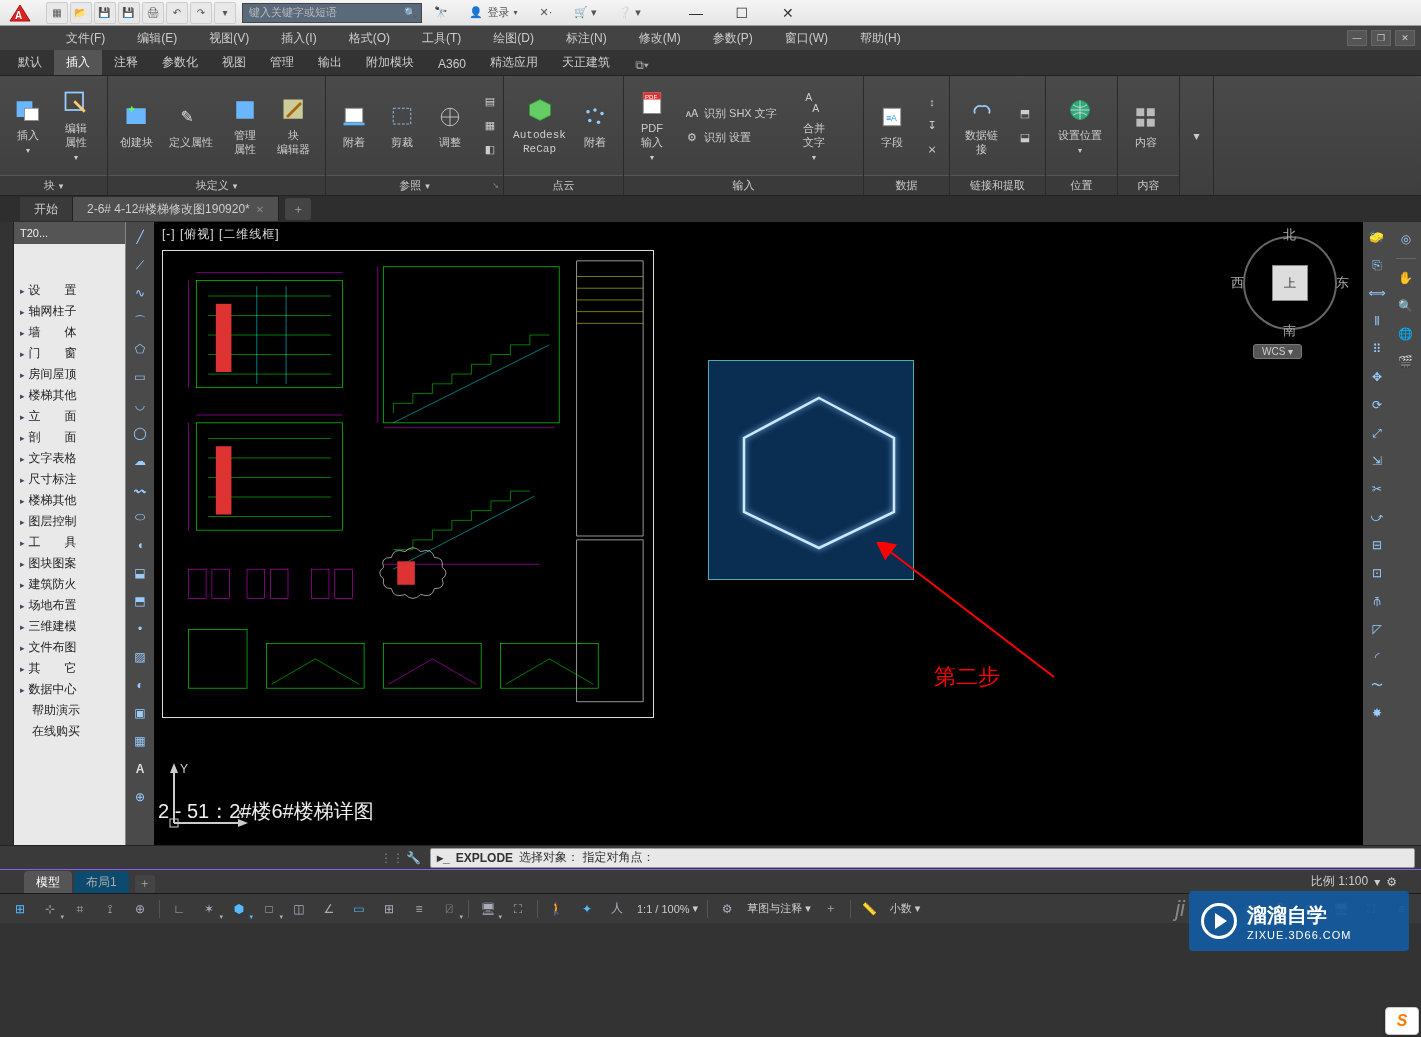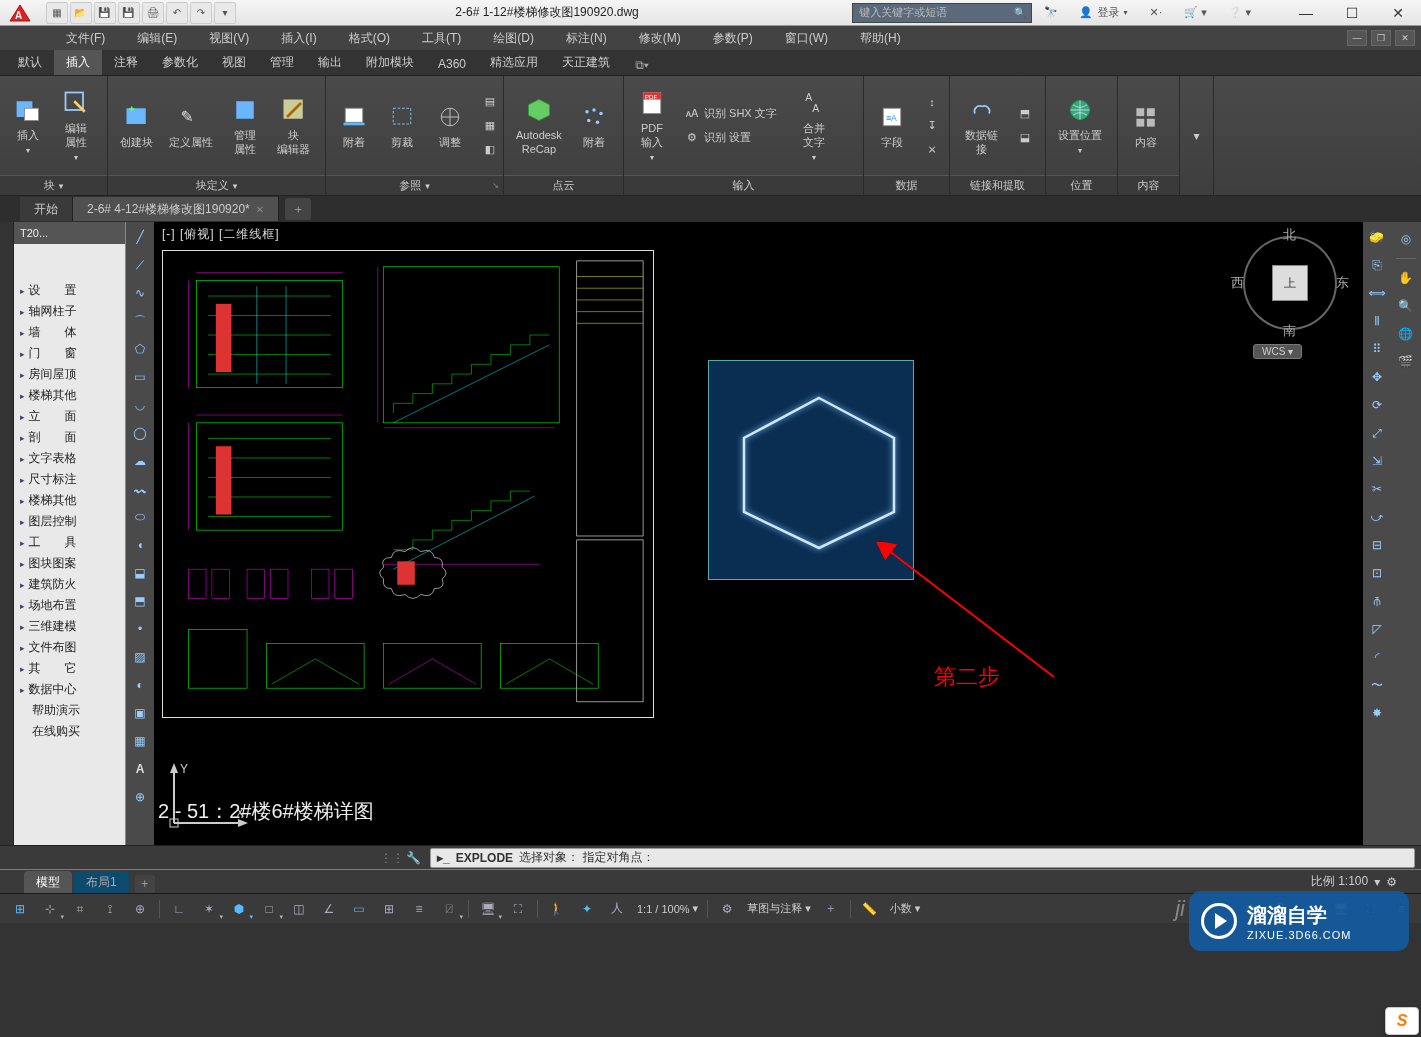--- a/index.html
+++ b/index.html
@@ -122,21 +122,21 @@
     
     
     .statusbar{height:30px;background:#3a3a3a;display:flex;align-items:center;padding:0 6px;gap:2px;border-top:1px solid #1a1a1a;}
     .sb-btn{width:28px;height:24px;display:flex;align-items:center;justify-content:center;color:#aab;position:relative;}
     .sb-btn.on{color:#5bf;}
     .sb-sep{width:1px;height:18px;background:#555;margin:0 3px;}
     .sb-text{color:#ccc;font-size:11px;padding:0 4px;display:flex;align-items:center;gap:3px;}
     .sb-btn .dd{position:absolute;right:0;bottom:0;font-size:7px;}
     
     
-    .brand-overlay{position:absolute;right:12px;bottom:86px;width:220px;height:60px;background:rgba(20,90,160,0.92);border-radius:12px;display:flex;align-items:center;gap:10px;padding:0 12px;}
+    .brand-overlay{position:absolute;right:12px;bottom:86px;width:220px;height:60px;background:rgba(20,90,160,0.92);border-radius:4px;display:flex;align-items:center;gap:10px;padding:0 12px;}
     .brand-overlay .play{width:36px;height:36px;border:3px solid #fff;border-radius:50%;display:flex;align-items:center;justify-content:center;}
     .brand-overlay .play::after{content:"";border-left:12px solid #fff;border-top:8px solid transparent;border-bottom:8px solid transparent;margin-left:3px;}
     .brand-txt{display:flex;flex-direction:column;color:#fff;}
     .brand-txt .t1{font-size:20px;font-weight:600;}
     .brand-txt .t2{font-size:11px;letter-spacing:1px;}
     
     
     .ico-svg{width:28px;height:28px;}
     
     
@@ -162,21 +162,20 @@
   <div class="qat">
     <div class="qat-btn">▦</div>
     <div class="qat-btn">📂</div>
     <div class="qat-btn">💾</div>
     <div class="qat-btn">💾</div>
     <div class="qat-btn">🖨</div>
     <div class="qat-btn">↶</div>
     <div class="qat-btn">↷</div>
     <div class="qat-btn">▾</div>
   </div>
-  <div class="title-center">2-6# 1-12#楼梯修改图190920.dwg</div>
   <div class="title-search">
     <span>键入关键字或短语</span>
   </div>
   <div class="title-right">
     <div class="tr-btn">🔭</div>
     <div class="tr-btn sign-in">
         <span>👤</span>
         <span>登录</span>
         <span style="font-size:8px;">▾</span>
       </div>
@@ -344,21 +343,21 @@
   </div>
 
   <div class="panel" style="width:120px;">
     <div class="panel-body">
       <div class="big-btn">
           <div class="icon">
             <svg class="ico-svg" viewBox="0 0 32 32">
               <path d="M16 4 L28 10 L28 22 L16 28 L4 22 L4 10 Z" fill="#6c6" stroke="#393"></path>
             </svg>
           </div>
-          <div class="lbl" style="white-space:pre;">Autodesk
+          <div class="lbl" style="white-space:pre;font-family:Liberation Mono, monospace;">Autodesk
 ReCap</div>
         </div>
       <div class="big-btn">
           <div class="icon">
             <svg class="ico-svg" viewBox="0 0 32 32">
               <g fill="#9cf">
                 <circle cx="8" cy="10" r="2"></circle>
                 <circle cx="16" cy="8" r="2"></circle>
                 <circle cx="24" cy="12" r="2"></circle>
                 <circle cx="10" cy="20" r="2"></circle>

